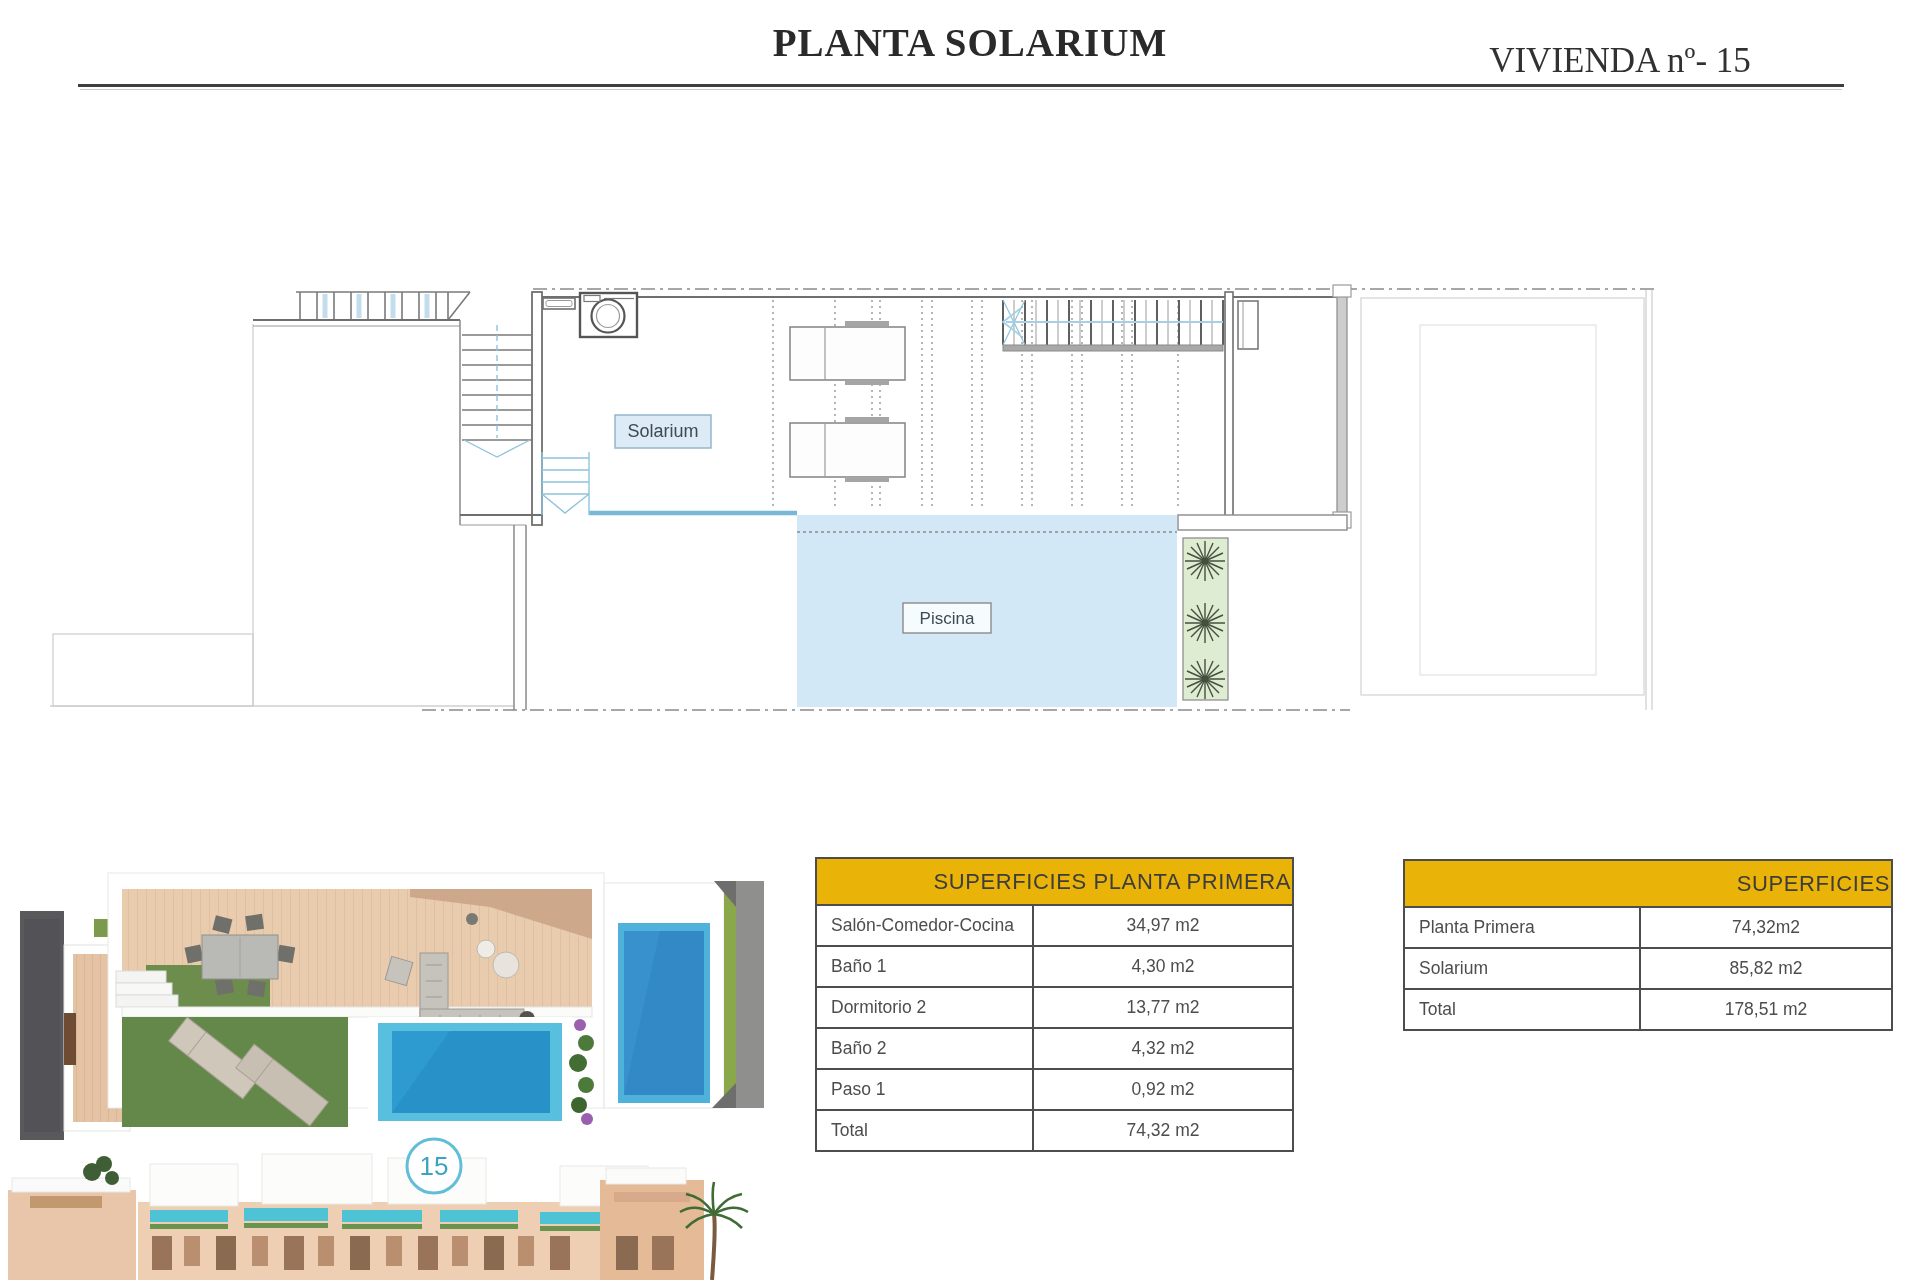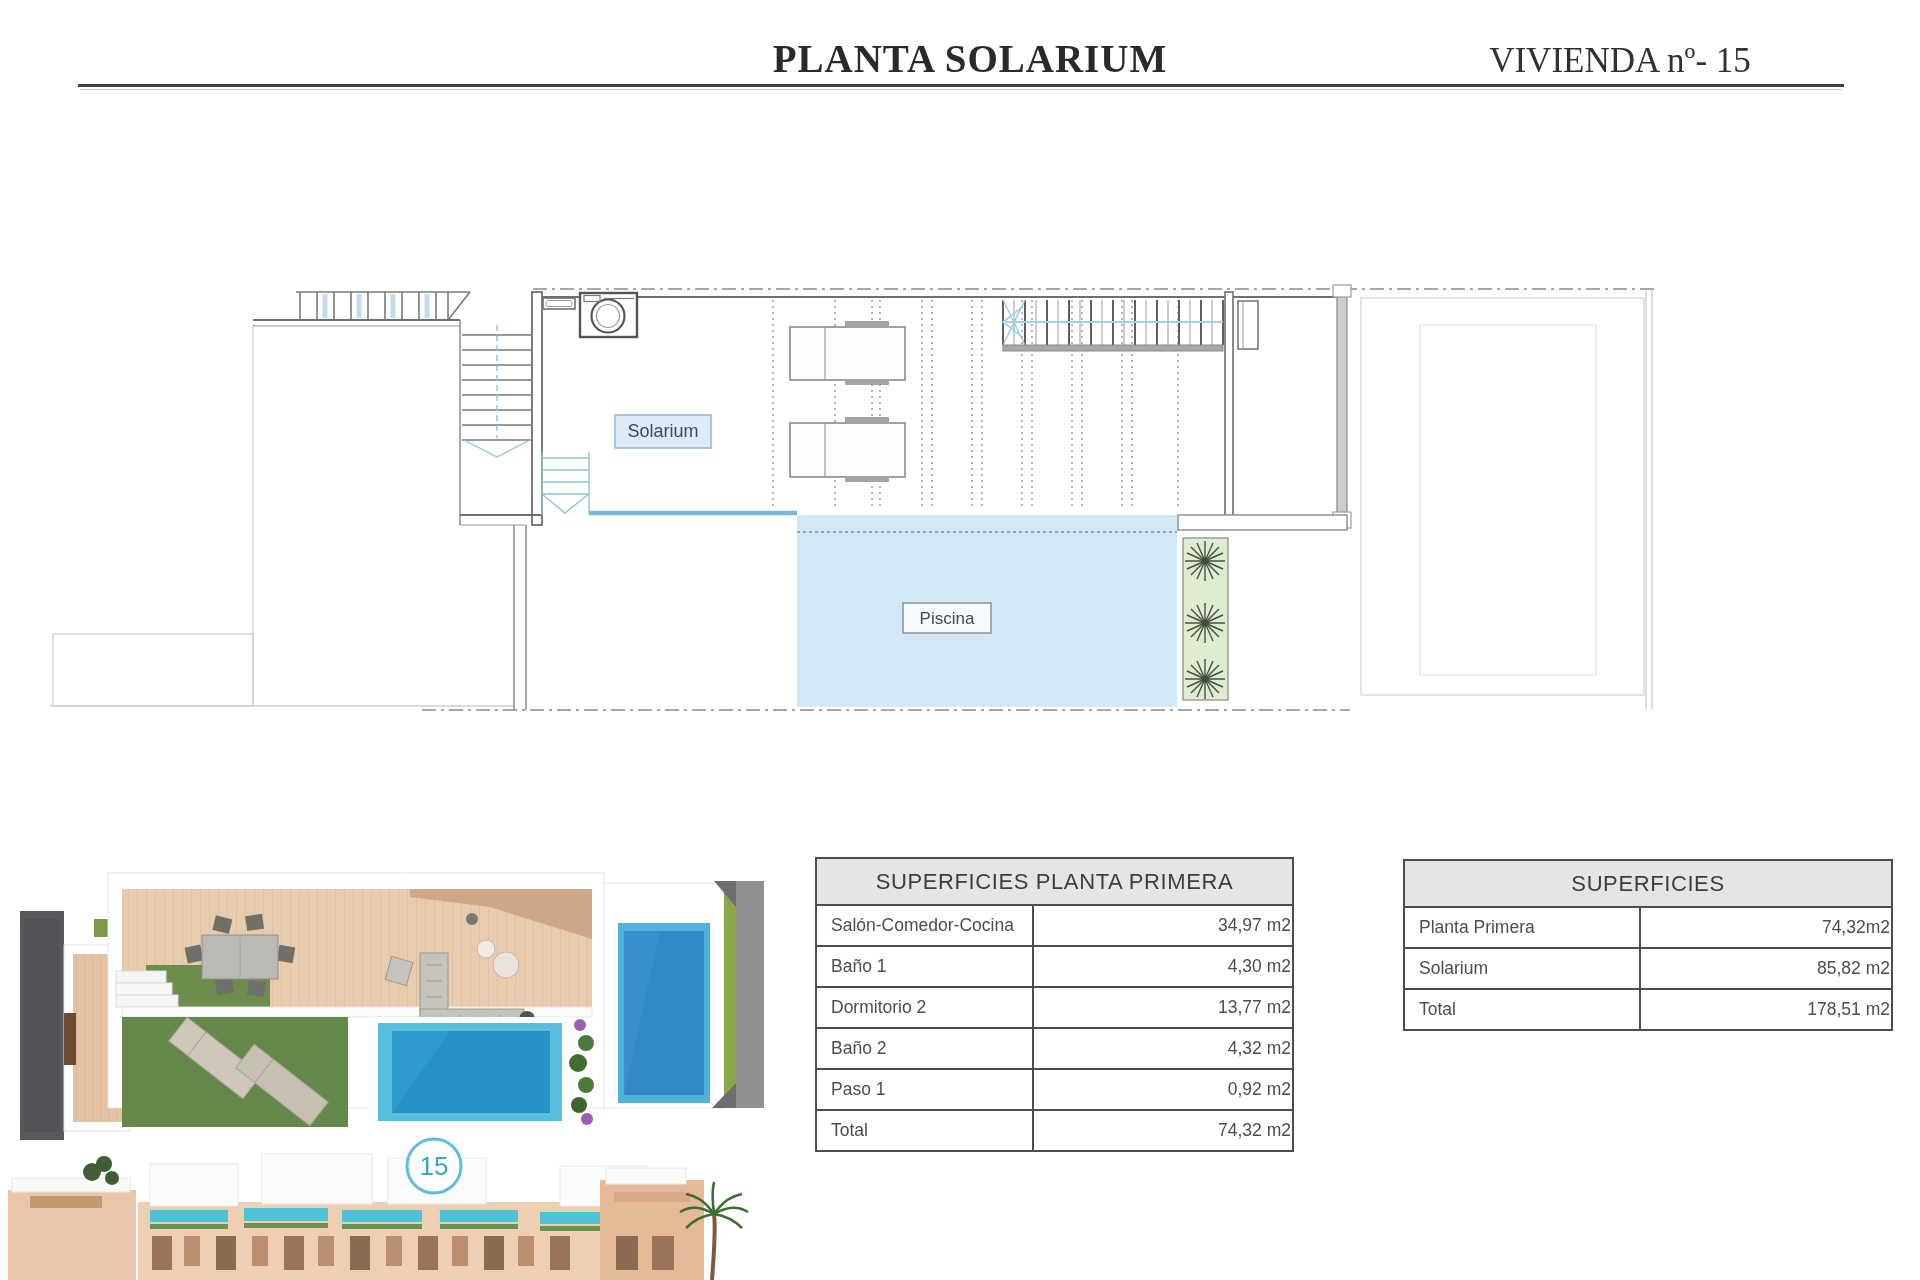--- a/index.html
+++ b/index.html
@@ -1,43 +1,43 @@
 <!DOCTYPE html>
 <html><head>
 <meta charset="utf-8">
 <style>
   html,body{margin:0;padding:0;background:#ffffff;}
   .page{position:relative;width:1920px;height:1280px;background:#fff;overflow:hidden;
         font-family:"Liberation Sans",sans-serif;}
 
   
-  .h-title{position:absolute;top:36px;left:620px;width:700px;text-align:center;
+  .h-title{position:absolute;top:20px;left:620px;width:700px;text-align:center;
            font-family:"Liberation Serif",serif;font-weight:700;font-size:39px;
            letter-spacing:1px;color:#2a2a2a;white-space:nowrap;}
   .h-unit{position:absolute;top:41px;left:1440px;width:360px;text-align:center;
           font-family:"Liberation Serif",serif;font-weight:400;font-size:35px;
           color:#313131;white-space:nowrap;}
   .h-rule{position:absolute;top:84px;left:78px;width:1766px;height:3px;background:#3f3f3f;}
   .h-rule::after{content:"";position:absolute;top:5px;left:2px;right:2px;height:1px;background:#c9c9c9;}
 
   
   .plan-svg{position:absolute;left:40px;top:280px;width:1620px;height:450px;overflow:visible;}
   .render3d-svg{position:absolute;left:20px;top:853px;width:745px;height:287px;}
   .elevation-svg{position:absolute;left:0px;top:1128px;width:760px;height:152px;}
 
   .plan-label-text{font-family:"Liberation Sans",sans-serif;fill:#3e4a54;}
 
   
   table.tbl{position:absolute;border-collapse:collapse;background:#fff;table-layout:fixed;}
-  table.tbl th{background:#e5e5e5;font-weight:400;font-size:22px;letter-spacing:.6px;
-               color:#3d3d3d;border:2px solid #4d4d4d;height:43px;text-align:center;}
+  table.tbl th{background:#eab308;font-weight:400;font-size:22px;letter-spacing:.6px;
+               color:#3d3d3d;border:2px solid #4d4d4d;height:43px;text-align:right;}
   table.tbl td{border:2px solid #4d4d4d;font-size:17.5px;color:#4d4d4d;height:37px;
                overflow:hidden;white-space:nowrap;}
   table.tbl td.lbl{text-align:left;padding-left:14px;}
-  table.tbl td.val{text-align:right;}
+  table.tbl td.val{text-align:center;}
   .tbl-left{left:815px;top:857px;width:477px;}
   .tbl-right{left:1403px;top:859px;width:488px;}
 </style>
 </head>
 <body>
 
 <div class="page">
 
   <div>
     <div class="h-title">PLANTA SOLARIUM</div>

